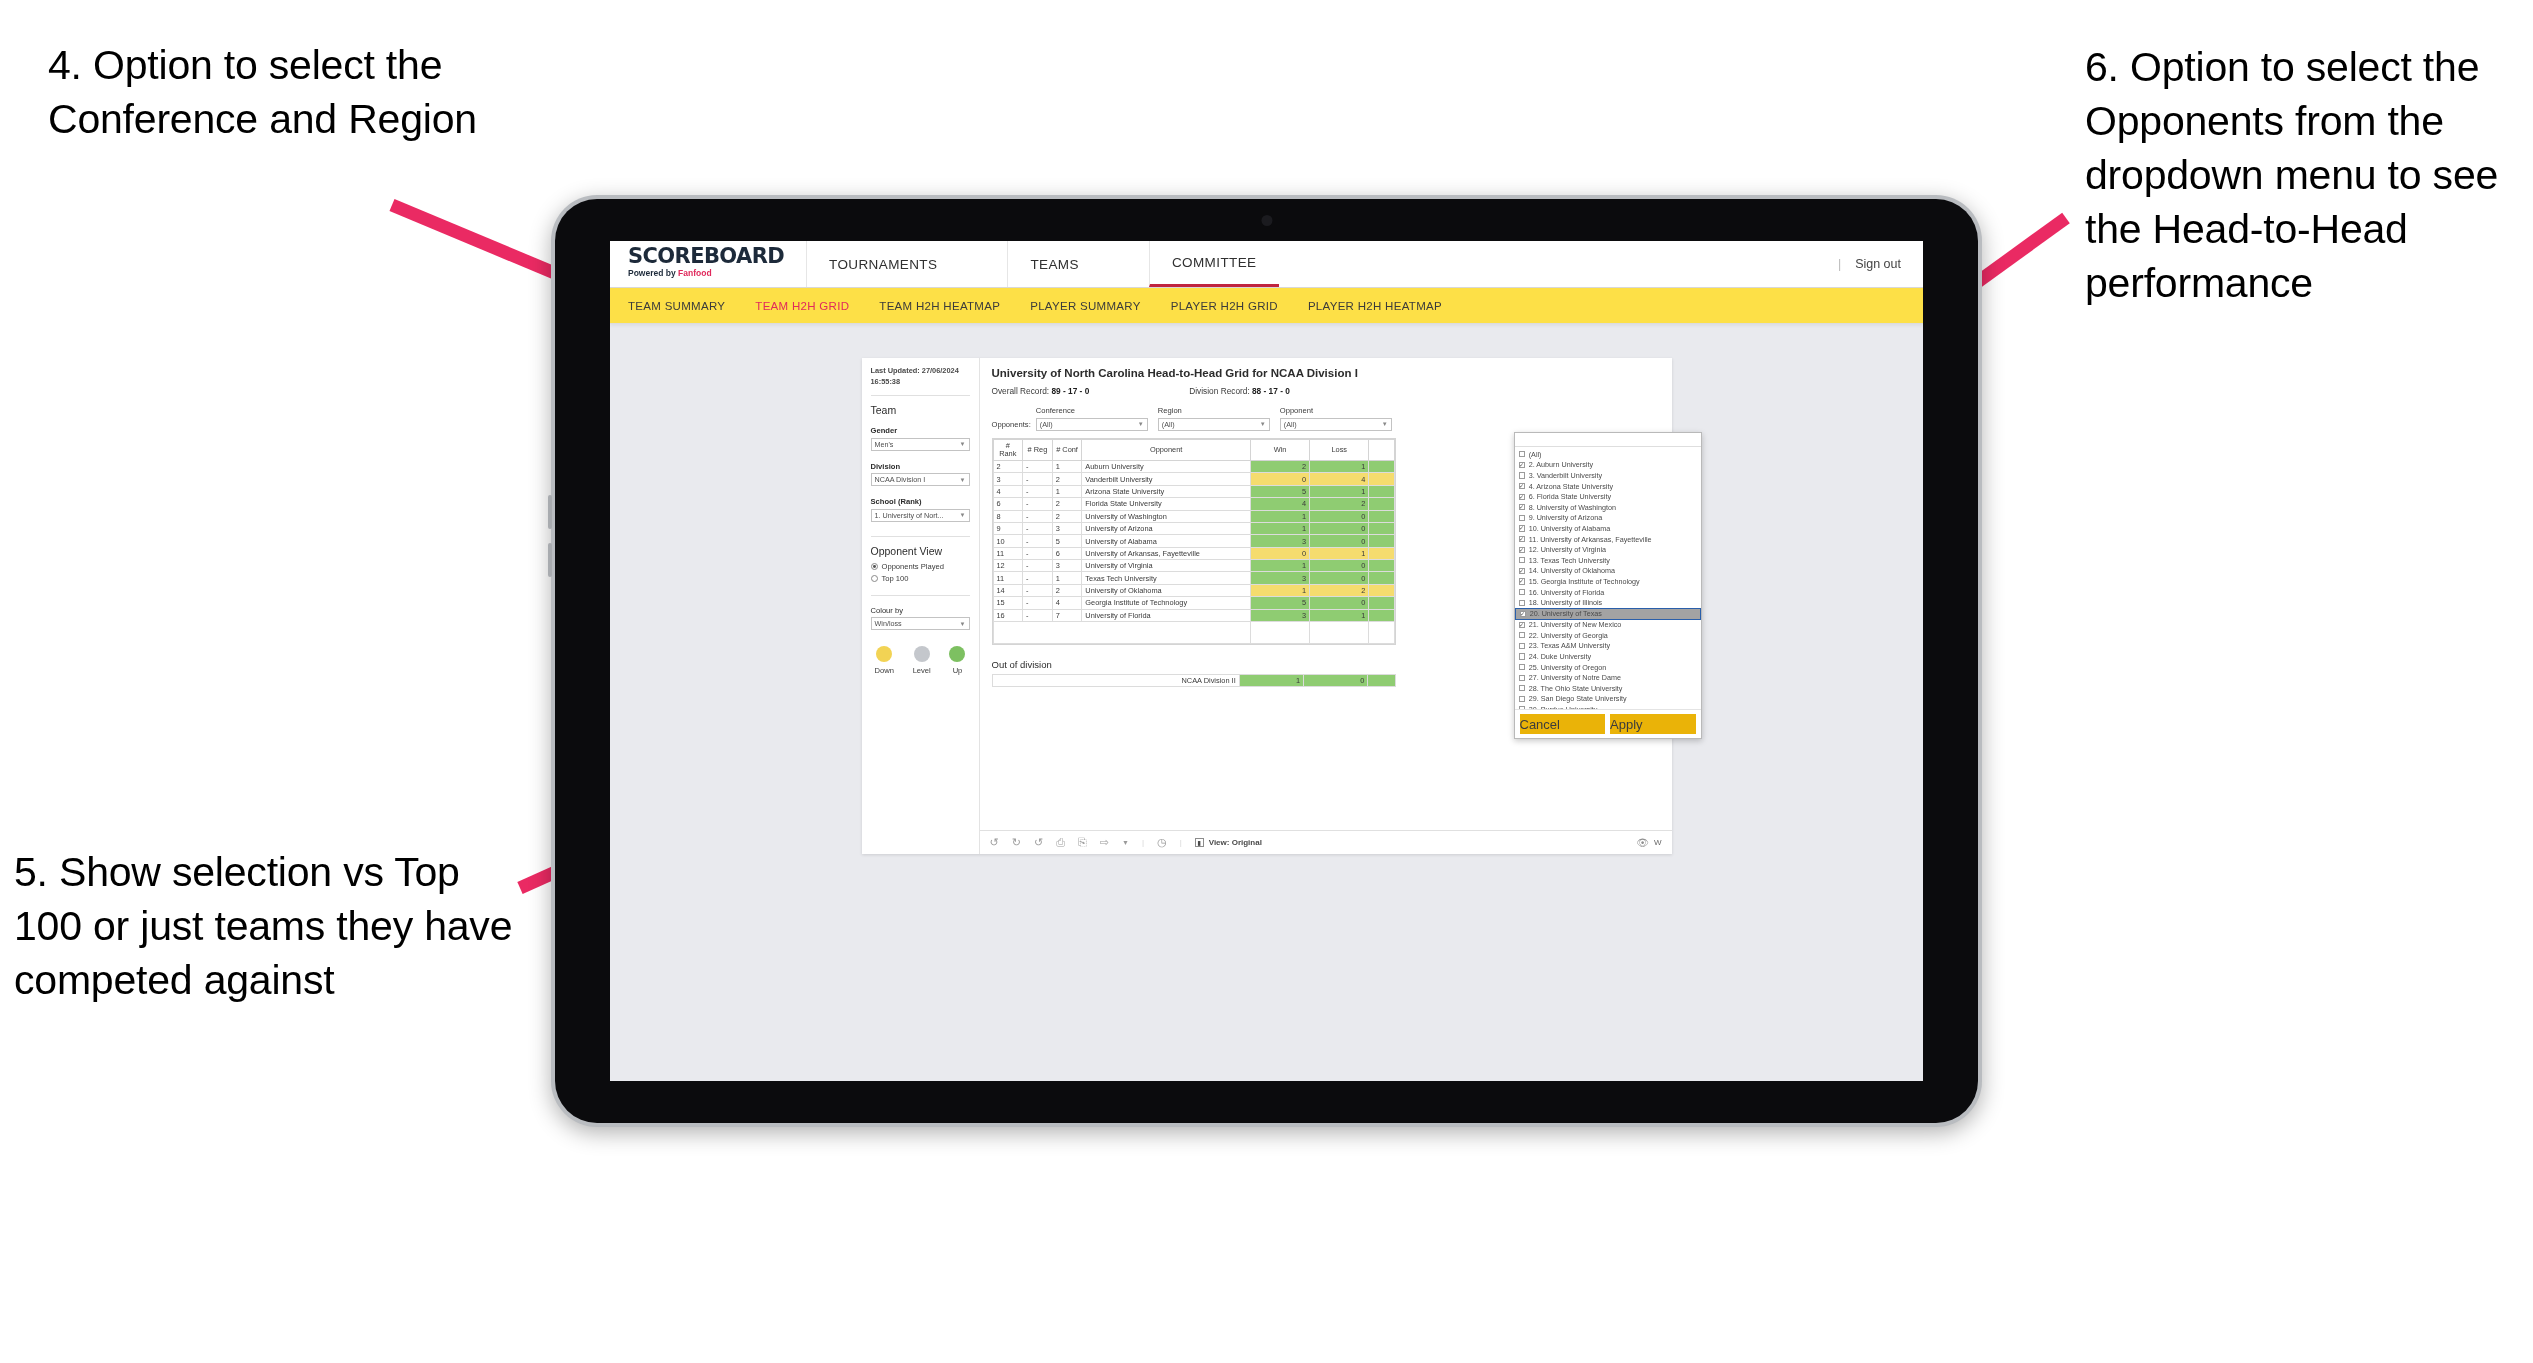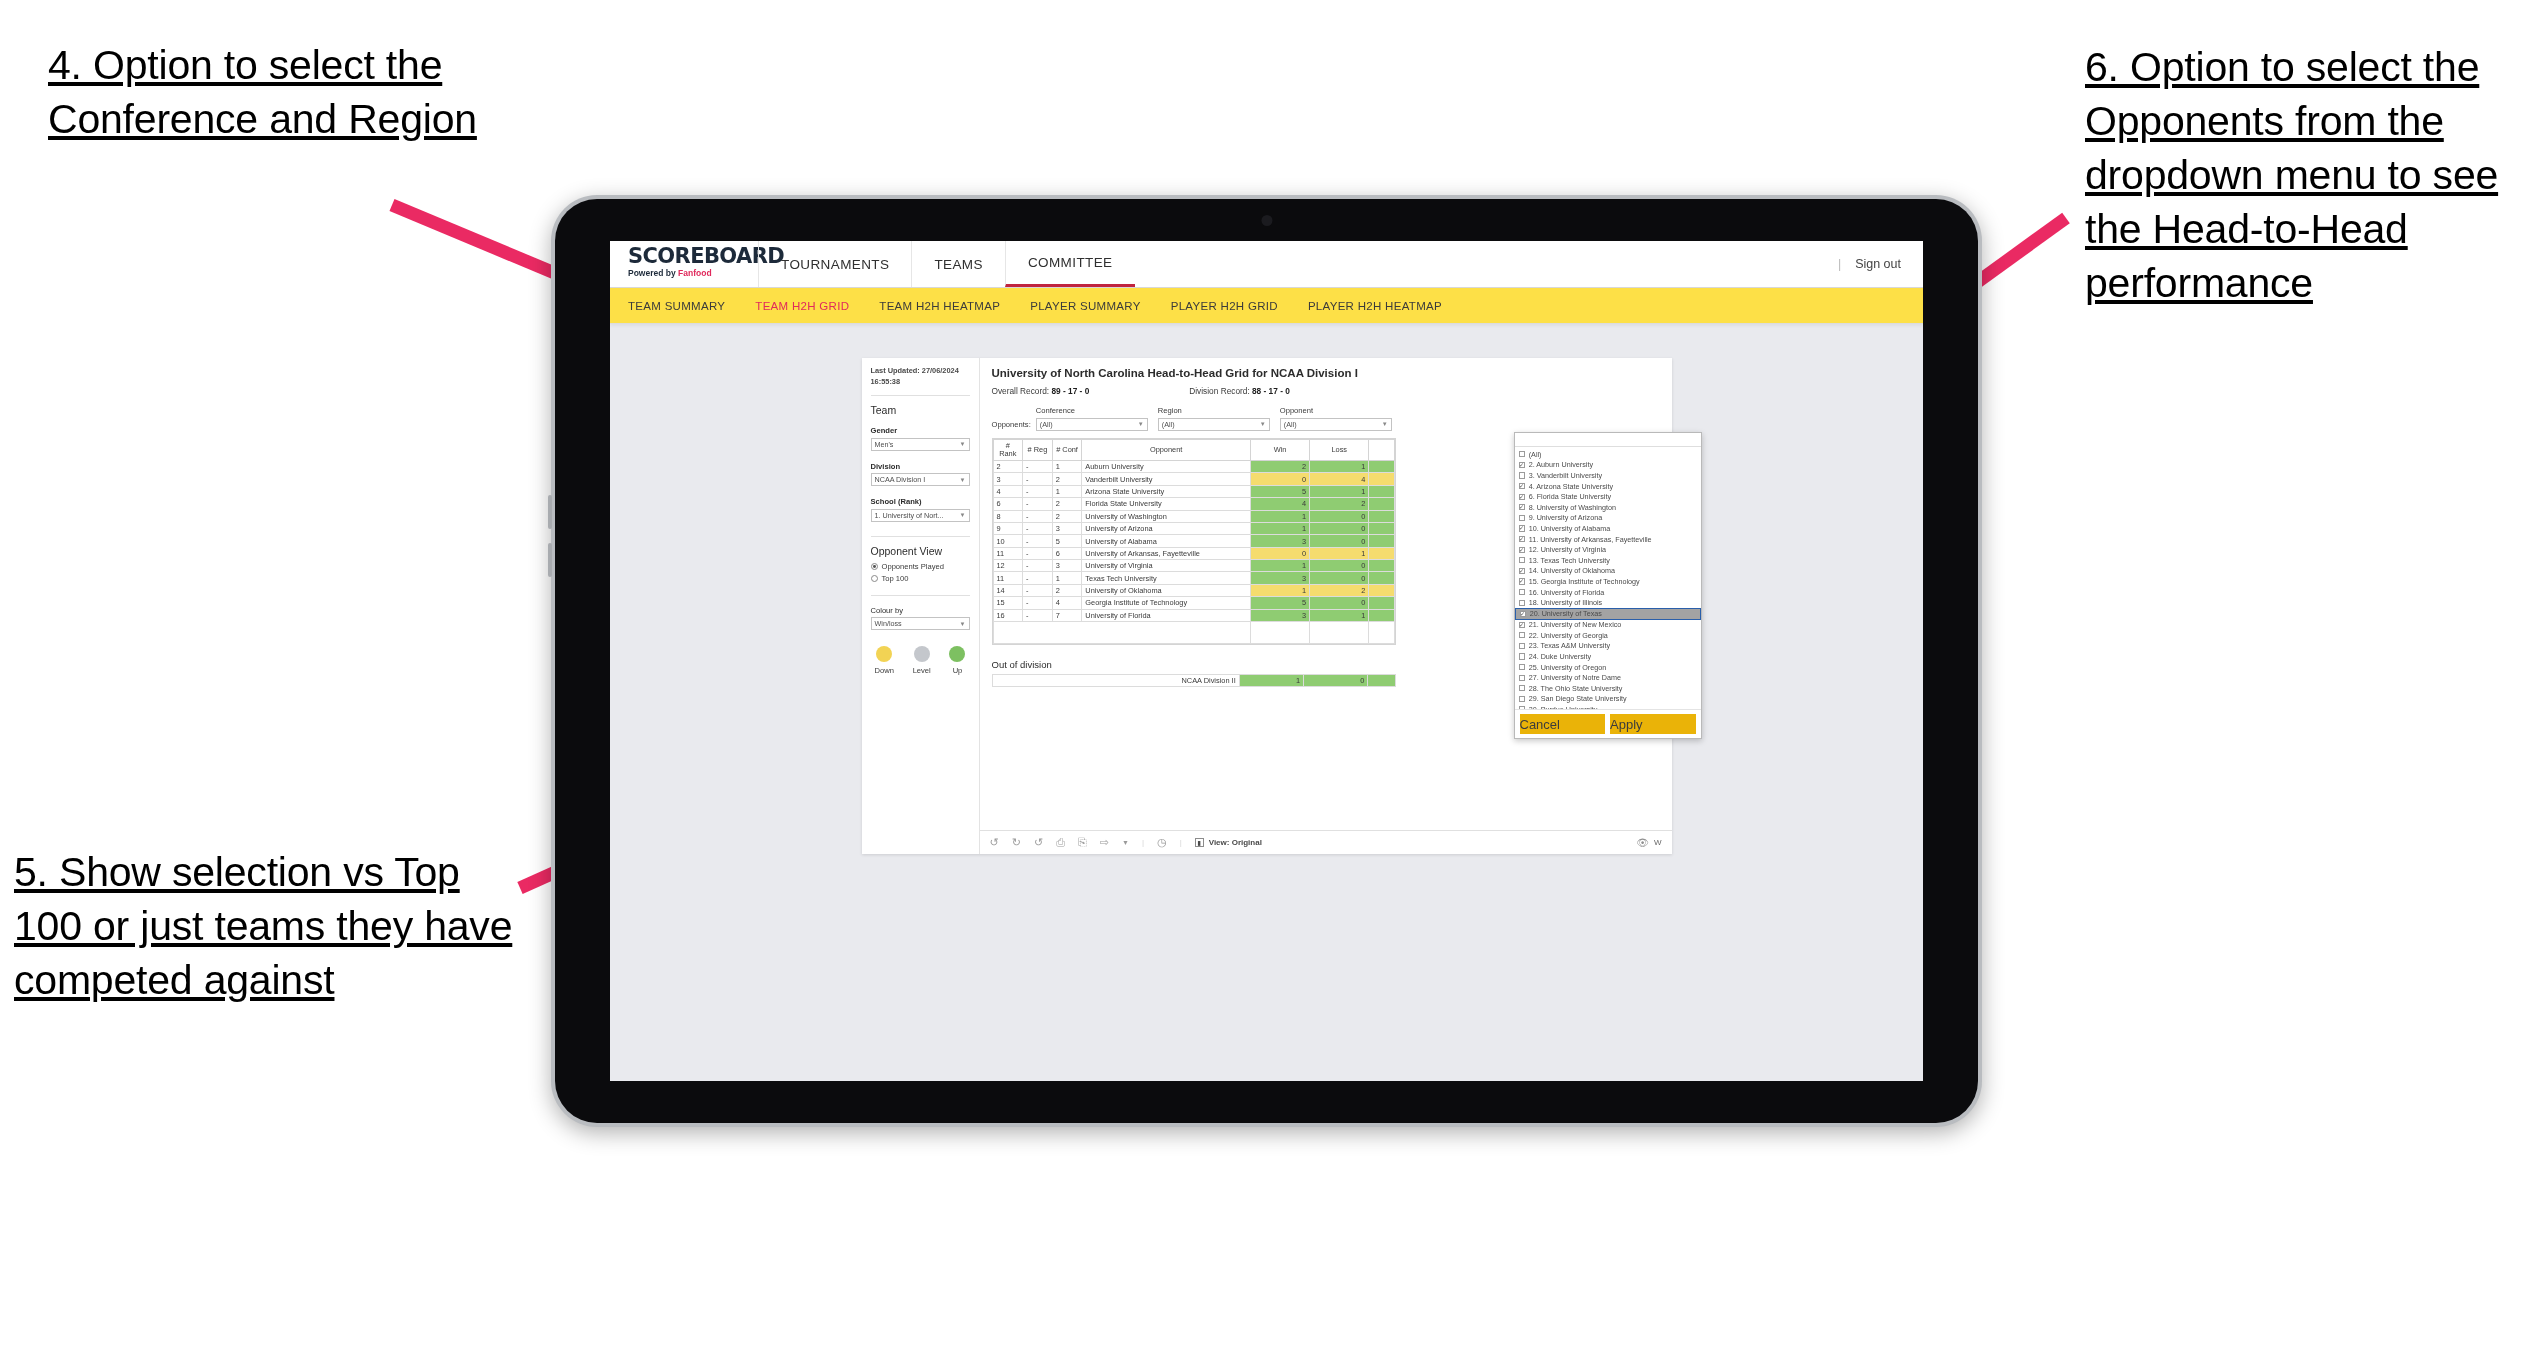--- a/index.html
+++ b/index.html
@@ -12,21 +12,20 @@
   }
 
   
   .annot {
     position: absolute;
     color: #000000;
     font-size: 41px;
     line-height: 1.32;
     font-family: "Liberation Sans", sans-serif;
     letter-spacing: -0.2px;
-    text-decoration: underline;
   }
   #annot-4 { left: 48px;  top: 38px;  width: 520px; }
   #annot-5 { left: 14px;  top: 845px; width: 520px; }
   #annot-6 { left: 2085px; top: 40px; width: 450px; }
 
   .arrow { position: absolute; pointer-events: none; }
 
   
   #tablet {
     position: absolute;
@@ -64,21 +63,21 @@
     font-family: "DejaVu Sans", sans-serif;
     font-weight: 800; font-size: 21px; letter-spacing: -0.6px;
     color: #1d2a3a; line-height: 1;
   }
   #logo-sub { font-size: 8.5px; color: #1d2a3a; font-weight: 700; margin-top: 1px; }
   #logo-sub .brand { color: #e0295c; }
   .topnav { display: flex; align-items: stretch; }
   .topnav-item {
     display: flex; align-items: center; padding: 0 22px;
     font-size: 13.5px; color: #303030; letter-spacing: .4px;
-    border-left: 1px solid #e6e6e6; cursor: pointer;
+    border-left: 1px solid #e6e6e6; cursor: pointer; margin-left: 48px;
   }
   .topnav-item.active { border-bottom: 3px solid #c0243f; }
   #header-right {
     margin-left: auto; display: flex; align-items: center;
     padding-right: 22px; font-size: 12.5px; color: #444;
   }
   #header-right .divider { margin-right: 14px; color: #bbb; }
   #signout { cursor: pointer; }
 
   

